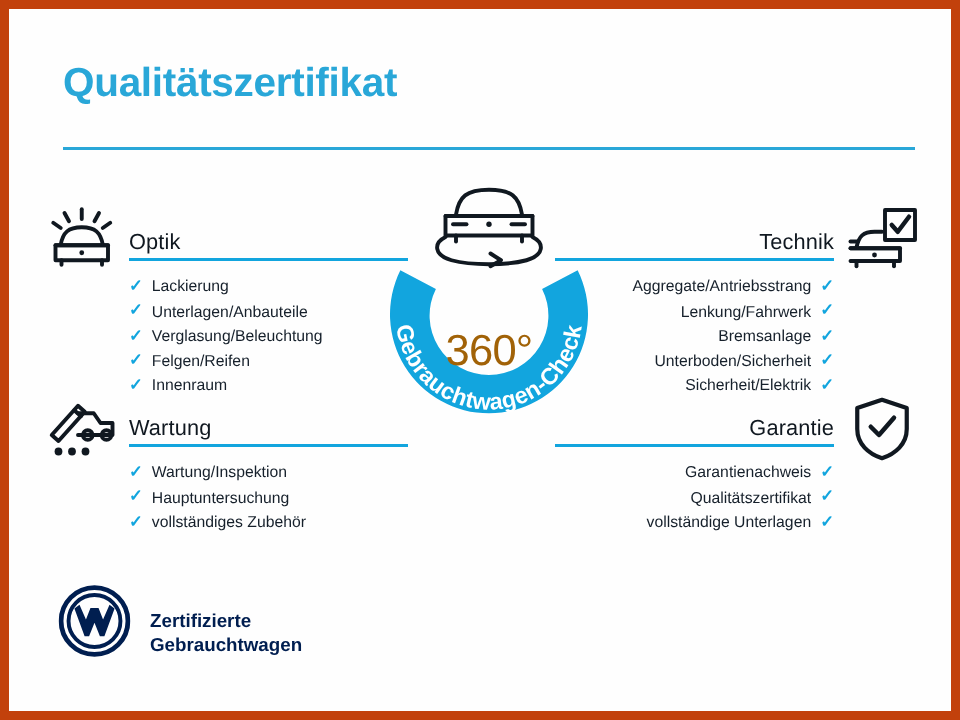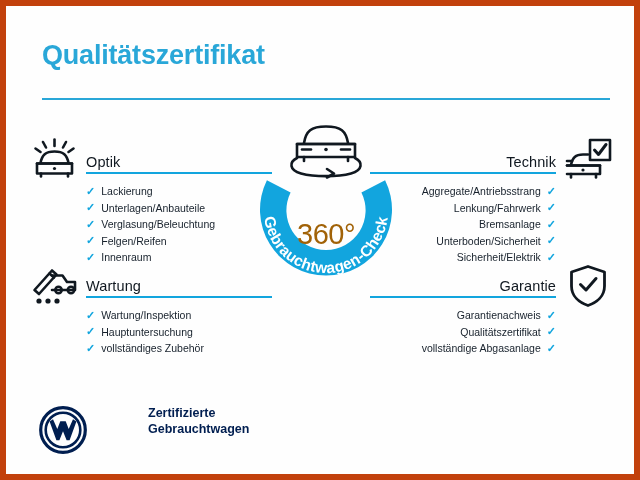--- a/index.html
+++ b/index.html
@@ -124,24 +124,23 @@
   }
   #badge .carhead{
     position:absolute;
     left:50%; top:-8px;
     transform:translateX(-50%);
   }
 
   
   #footer{
     position:absolute;
-    left:33px; bottom:20px;
+    left:33px; bottom:36px;
     display:flex;
-    align-items:flex-start;
-    gap:48px;
+    align-items:flex-end;
   }
   #footer .vw-mark{flex:0 0 auto;}
   #footer .vw-text{
     margin-left:13px;
     font-size:12.5px;
     font-weight:bold;
     color:#001e50;
     line-height:15.5px;
     white-space:nowrap;
   }
@@ -304,21 +303,21 @@
       <li class="item">
           <span class="chk">✓</span>
           <span>Garantienachweis</span>
         </li>
       <li class="item">
           <span class="chk">✓</span>
           <span>Qualitätszertifikat</span>
         </li>
       <li class="item">
           <span class="chk">✓</span>
-          <span>vollständige Abgasanlage</span>
+          <span>vollständige Unterlagen</span>
         </li>
     </ul>
   </div>
 
   <div id="badge">
 
     <svg class="ring" width="170" height="170" viewBox="0 0 170 170">
       <defs>
         <path id="arcpath" d="M 23 85 A 62 62 0 1 0 147 85" fill="none"></path>
       </defs>

